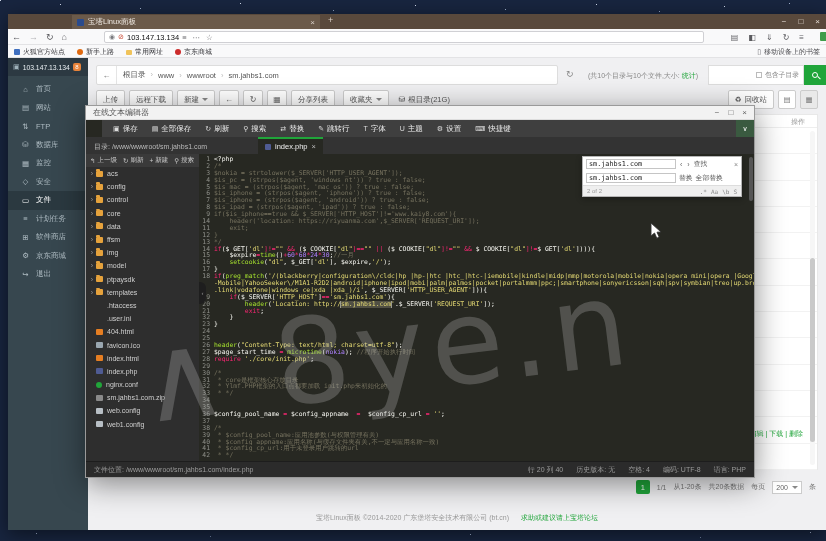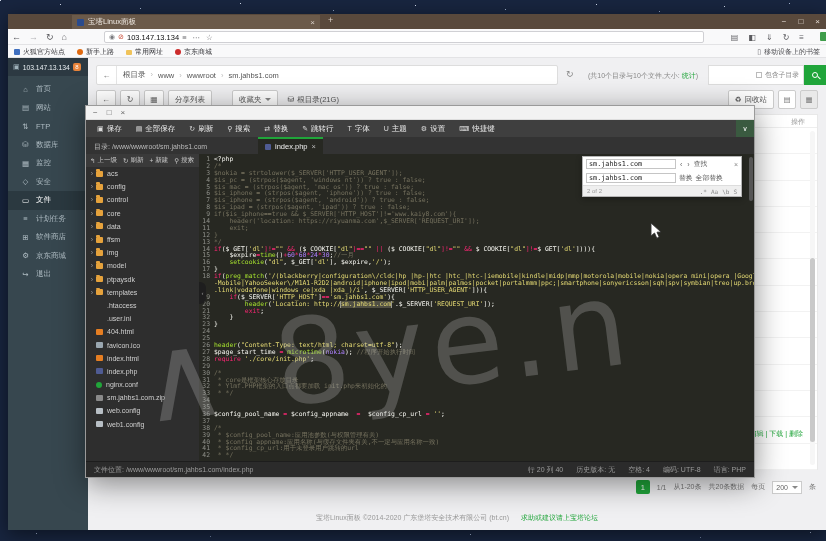--- a/index.html
+++ b/index.html
@@ -114,21 +114,21 @@
 
   .pfooter { position:absolute; left:0; right:0; top:455px; text-align:center; font-size:7px; color:#999; }
   .pfooter .lnk { color:#20a53a; margin-left:10px; }
 
   
   .editor { position:absolute; left:77px; top:47px; width:670px; height:373px; background:#272822; border:1px solid #9a9a9a; box-shadow:0 6px 28px rgba(0,0,0,.45); z-index:10; }
   .etitle { position:absolute; left:0; top:0; right:0; height:14px; background:#f2f2f2; border-bottom:1px solid #ddd; display:flex; align-items:center; padding:0 7px; }
   .etitle .t { font-size:8px; color:#555; flex:1; }
   .ewc { display:flex; gap:9px; }
   .ewc span { font-size:8px; color:#666; }
-  .etoolbar { position:absolute; left:0; top:14px; right:0; height:17px; background:#3f3f3f; display:flex; align-items:center; }
+  .etoolbar { position:absolute; left:16px; top:14px; right:0; height:17px; background:#3f3f3f; display:flex; align-items:center; }
   .etoolbar-items { display:flex; align-items:center; padding-left:4px; flex:1; }
   .ebtn { display:flex; align-items:center; gap:3px; padding:0 7px; height:17px; }
   .eicon { font-size:7px; color:#ddd; }
   .elabel { font-size:7.5px; color:#eee; }
   .echev { width:18px; height:17px; background:#3a5a40; display:flex; align-items:center; justify-content:center; font-size:7px; color:#fff; }
   .epathrow { position:absolute; left:0; top:31px; right:0; height:17px; background:#333; display:flex; align-items:stretch; }
   .edir { font-size:7px; color:#b9b9b9; padding:5px 0 0 8px; width:172px; white-space:nowrap; }
   .etab { margin-top:0; height:17px; background:#272822; border-top:2px solid #20a53a; display:flex; align-items:center; gap:4px; padding:0 7px; }
   .phpico { width:6px; height:6px; background:#4f5b93; border-radius:1px; }
   .etab .t { font-size:7.5px; color:#eee; }
@@ -344,24 +344,37 @@
               <span class="cb"></span>
               <span class="fms-label">包含子目录</span>
             </div>
             <div class="fms-btn">
               <span class="mag"></span>
             </div>
           </div>
         </div>
 
         <div class="fmtoolbar">
+          <div style="display:flex;gap:4px">
+
+          <div class="fmbtn">
+                <span>上传</span>
+              </div>
+              <div class="fmbtn">
+                <span>远程下载</span>
+              </div>
+              <div class="fmbtn has-caret">
+                <span>新建</span>
+                <i class="caret"></i>
+              </div>
+            </div>
           <span class="fmibtn">←</span>
           <span class="fmibtn">↻</span>
           <span class="fmibtn">▦</span>
-          <div style="display:flex;gap:20px">
+          <div style="display:flex;gap:8px">
 
           <div class="fmbtn">
                 <span>分享列表</span>
               </div>
               <div class="fmbtn has-caret">
                 <span>收藏夹</span>
                 <i class="caret"></i>
               </div>
             </div>
           <div class="diskinfo">
@@ -415,20 +428,21 @@
         </div>
 
         <div class="pfooter">
           <span>宝塔Linux面板 ©2014-2020 广东堡塔安全技术有限公司 (bt.cn)</span>
           <span class="lnk">求助或建议请上宝塔论坛</span>
         </div>
       </div>
 
       <div class="editor">
         <div class="etitle">
+          <span class="t">在线文本编辑器</span>
           <div class="ewc">
 
           <span>−</span>
               <span>□</span>
               <span>×</span>
             </div>
         </div>
 
         <div class="etoolbar">
           <div class="etoolbar-items">

